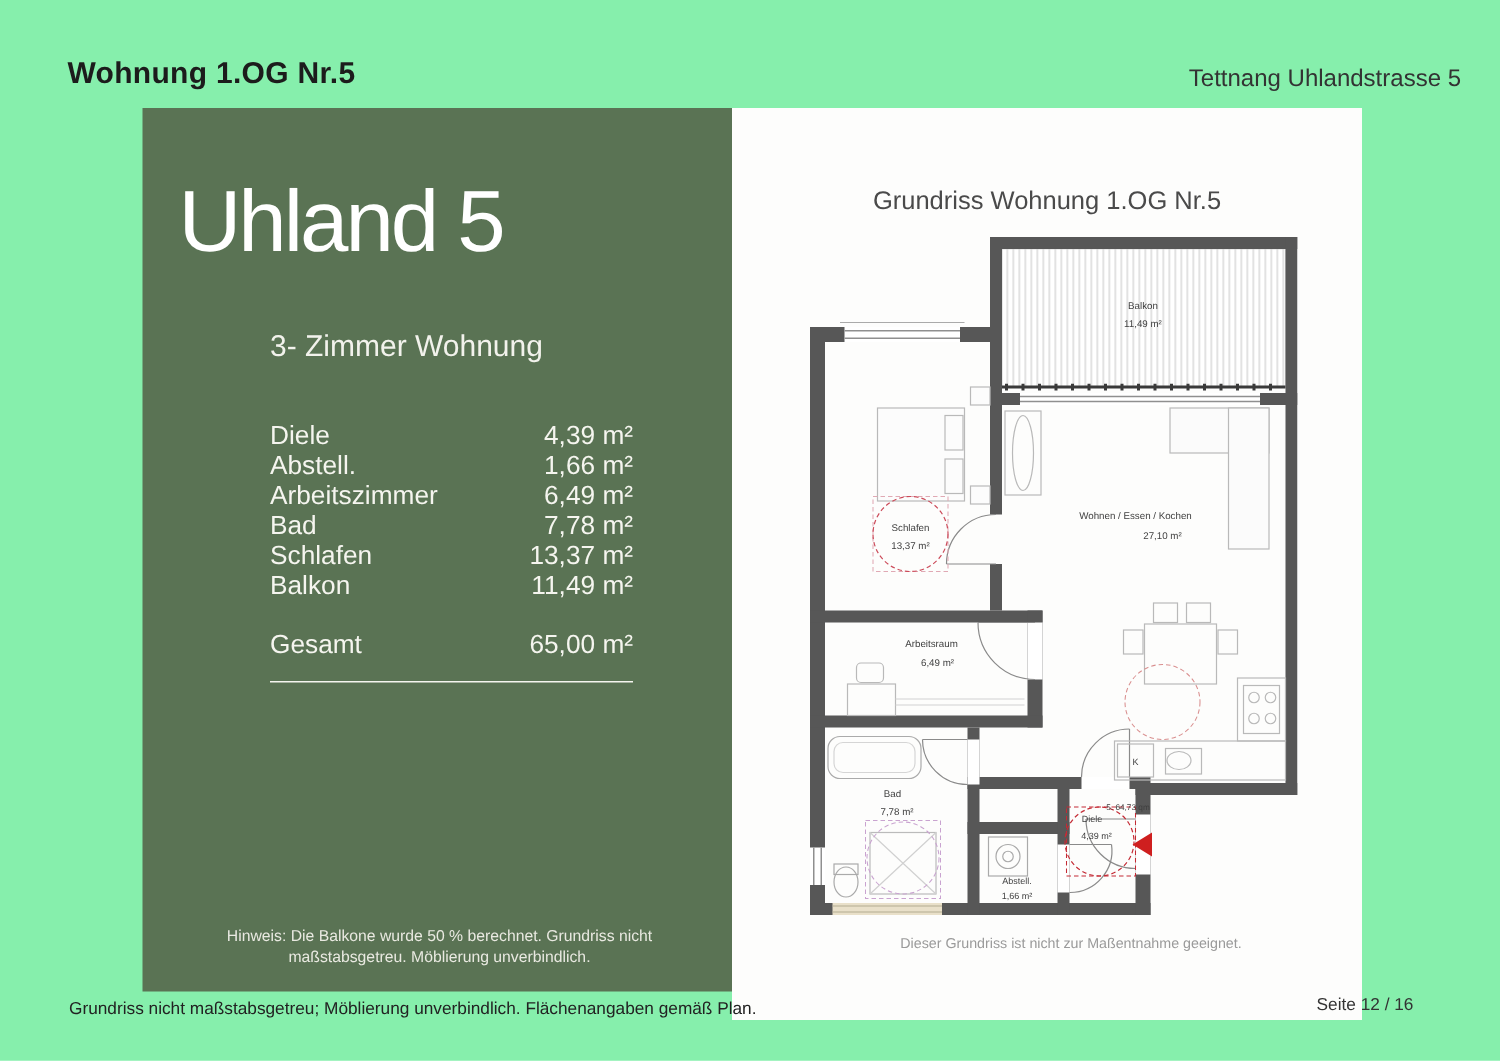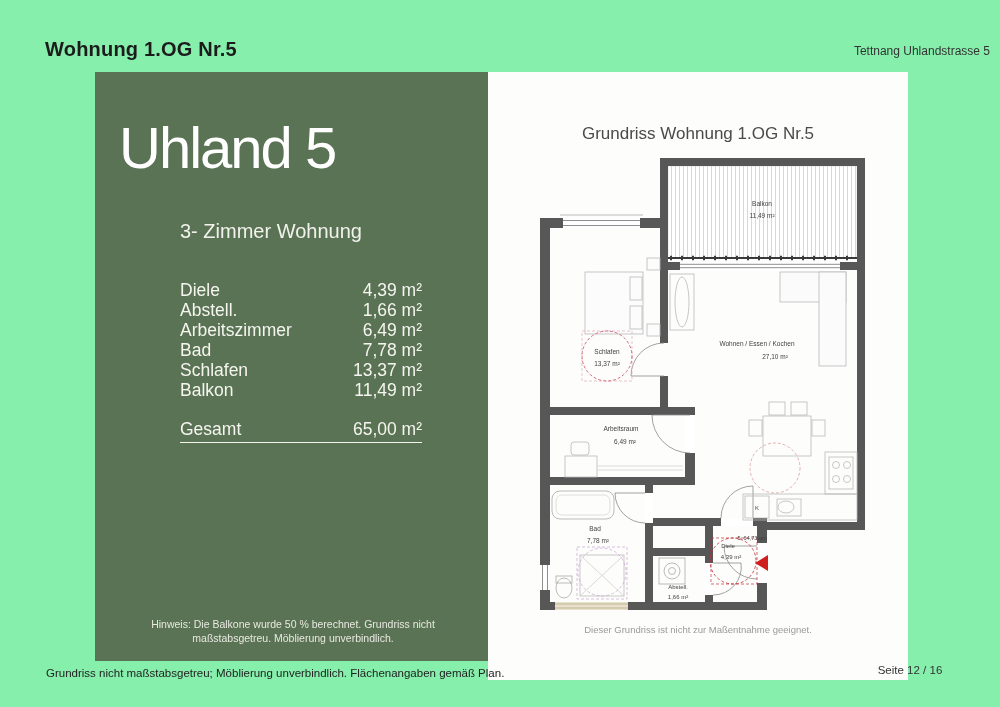--- a/index.html
+++ b/index.html
@@ -1,37 +1,37 @@
 <!DOCTYPE html>
 <html><head>
 <meta charset="utf-8">
 <style>
   html,body{margin:0;padding:0;}
   .page{
     position:relative;width:1000px;height:707px;overflow:hidden;
     background:#86efac;font-family:"Liberation Sans",sans-serif;color:#1c1c1c;
   }
   .page-title{position:absolute;left:45px;top:38px;font-size:20px;font-weight:bold;letter-spacing:.2px;}
-  .page-ref{position:absolute;right:10px;top:44px;font-size:12px;color:#333;}
+  .page-ref{position:absolute;right:26px;top:44px;font-size:16px;color:#333;}
   
   .panel-green{position:absolute;left:95px;top:72px;width:393px;height:589px;background:#5a7354;color:#f5f5ef;}
   .brand{position:absolute;left:24px;top:42px;font-size:58px;font-weight:normal;letter-spacing:-2px;color:#fff;}
   .subtitle{position:absolute;left:85px;top:148px;font-size:20px;color:#f2f2ec;}
   .rooms{position:absolute;left:85px;top:208px;width:242px;}
   .room-row{display:flex;justify-content:space-between;font-size:17.5px;line-height:20px;}
   .room-label{white-space:pre-line;}
   .room-area{text-align:right;white-space:nowrap;}
   .total-row{display:flex;justify-content:space-between;font-size:17.5px;line-height:20px;
-    margin-top:19px;border-bottom:1.6px solid #f5f5ef;padding-bottom:3px;}
+    margin-top:19px;border-bottom:1.6px solid #f5f5ef;padding-bottom:15px;}
   .panel-note{position:absolute;left:28px;bottom:16px;width:340px;text-align:center;
     font-size:10.5px;line-height:14px;color:#e9e9e1;}
   
   .panel-white{position:absolute;left:488px;top:72px;width:420px;height:608px;background:#fdfdfc;}
   .fp-title{position:absolute;left:0;top:52px;width:100%;text-align:center;font-size:17px;color:#4a4a4a;}
-  .fp-note{position:absolute;left:0;top:552px;width:100%;text-align:center;font-size:9.5px;color:#9a9a9a;}
+  .fp-note{position:absolute;left:0;top:552px;width:100%;text-align:center;font-size:9.5px;color:#9a9a9a;padding-left:16px;}
   .fp-svg{position:absolute;left:47px;top:86px;}
   
   .footer-left{position:absolute;left:46px;top:667px;font-size:11.5px;color:#222;}
   .footer-right{position:absolute;left:855px;top:664px;width:110px;text-align:center;font-size:11.5px;color:#333;}
   svg text{font-family:"Liberation Sans",sans-serif;fill:#3f3f3f;}
 </style>
 </head>
 <body>
 
 <div class="page">

